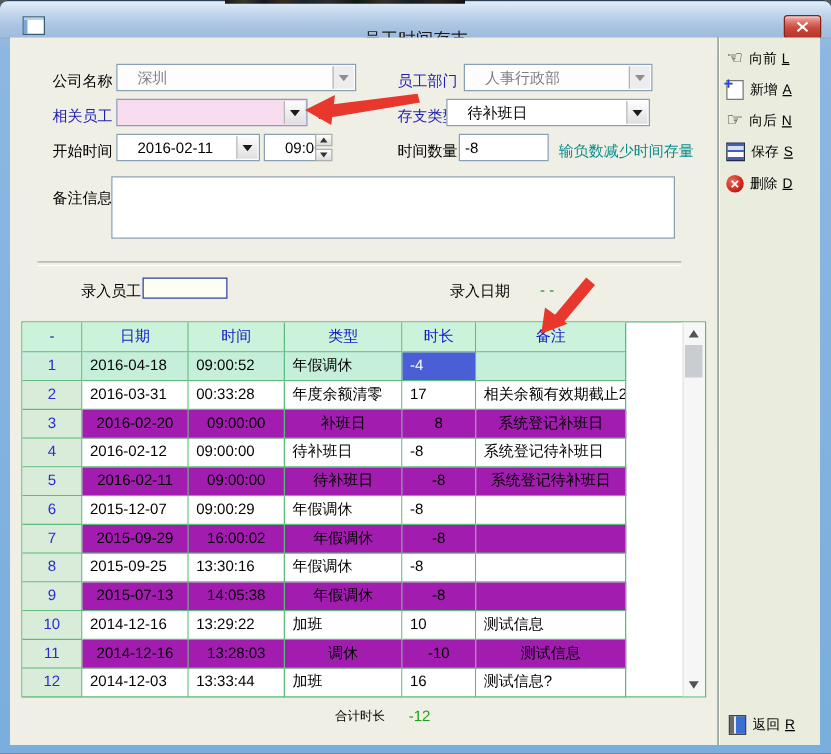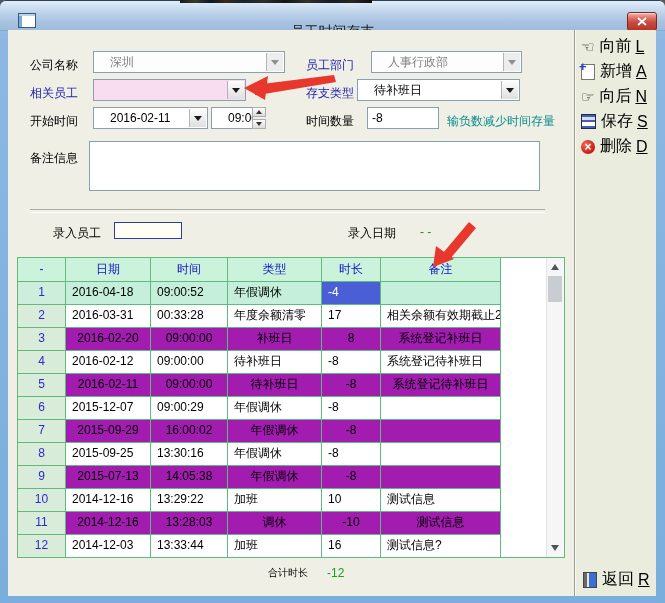--- a/index.html
+++ b/index.html
@@ -20,21 +20,21 @@
     box-shadow:inset 0 2px 0 #bcd2e8, inset 3px 0 0 #7aaad8;}
   .close-btn{position:absolute;left:627px;top:11px;width:28px;height:17px;border-radius:3px;
     border:1px solid #84231b;cursor:pointer;
     background:linear-gradient(180deg,#f2b5ad 0,#dd7168 30%,#c94a3f 55%,#b93327 100%);
     display:flex;align-items:center;justify-content:center;
     box-shadow:inset 0 1px 0 rgba(255,255,255,.55);}
   .content-bg{position:absolute;left:8px;top:30px;width:566px;height:566px;background:#f0efe5;}
   .panel-sep{position:absolute;left:574px;top:30px;width:0;height:566px;border-left:1px solid #9aa08e;border-right:1px solid #fcfcf6;}
   .panel-bg{position:absolute;left:576px;top:30px;width:80px;height:566px;background:#eaedde;}
 
-  .lbl{position:absolute;font-size:12px;color:#000;white-space:nowrap;}
+  .lbl{position:absolute;font-size:12px;color:#000;white-space:nowrap;margin-left:12px;}
   .lbl.navy{color:#1d1dae;}
   .field{position:absolute;box-sizing:border-box;height:22px;background:#fff;border:1px solid #89a0b4;
     font-size:12px;display:flex;align-items:center;padding:0 20px 0 16px;color:#000;white-space:nowrap;overflow:hidden;}
   .field.noarrow{padding-right:4px;}
   .combo-arrow{position:absolute;right:1px;top:1px;bottom:1px;width:16px;
     background:linear-gradient(180deg,#fdfdfd,#dfdfdf);border-left:1px solid #b4b4b4;
     display:flex;align-items:center;justify-content:center;cursor:pointer;}
   .combo-arrow::after{content:"";border:4px solid transparent;border-top:5px solid #1a1a1a;margin-top:5px;}
   .disabled{color:#7f7f7f;background:#fdfdfd;}
   .disabled .combo-arrow{background:#ededed;}
@@ -73,21 +73,21 @@
   .sb-up,.sb-dn{position:absolute;left:4px;width:0;height:0;cursor:pointer;}
   .sb-up{top:6px;border-left:4px solid transparent;border-right:4px solid transparent;border-bottom:6px solid #4e5458;}
   .sb-dn{bottom:6px;border-left:4px solid transparent;border-right:4px solid transparent;border-top:6px solid #4e5458;}
   .sb-thumb{position:absolute;left:1px;top:18px;width:14px;height:26px;background:#c9cdd1;cursor:pointer;}
 
   .total-label{position:absolute;left:268px;top:566px;font-size:10px;color:#000;}
   .total-value{position:absolute;left:327px;top:566px;font-size:12px;color:#19a019;}
 
   
   .actions{position:absolute;left:581px;top:34px;width:74px;}
-  .act-btn{height:25px;display:flex;align-items:center;gap:5px;font-size:16px;color:#000;cursor:pointer;white-space:nowrap;}
+  .act-btn{height:25px;display:flex;align-items:center;gap:5px;font-size:11px;color:#000;cursor:pointer;white-space:nowrap;}
   .act-btn u{margin-left:-1px;}
   .act-icon{display:inline-flex;align-items:center;justify-content:center;flex:none;}
   .icon-hand-left::before{content:"\261C";font-size:15px;line-height:1;color:#1a1a1a;}
   .icon-hand-right::before{content:"\261E";font-size:15px;line-height:1;color:#1a1a1a;}
   .icon-new-doc{width:12px;height:14px;background:#fff;border:1px solid #777;position:relative;}
   .icon-new-doc::before{content:"+";position:absolute;left:-3px;top:-6px;color:#2244dd;font-weight:bold;font-size:13px;}
   .icon-floppy{width:13px;height:13px;border:1px solid #222a44;
     background:linear-gradient(180deg,#445dbb 0 2px,#d8e0f0 2px 5px,#445dbb 5px 7px,#ffffff 7px 11px,#445dbb 11px);}
   .icon-delete{width:14px;height:14px;border-radius:50%;background:radial-gradient(circle at 35% 35%,#f26a5e,#c1170c 75%);
     display:flex;align-items:center;justify-content:center;}

